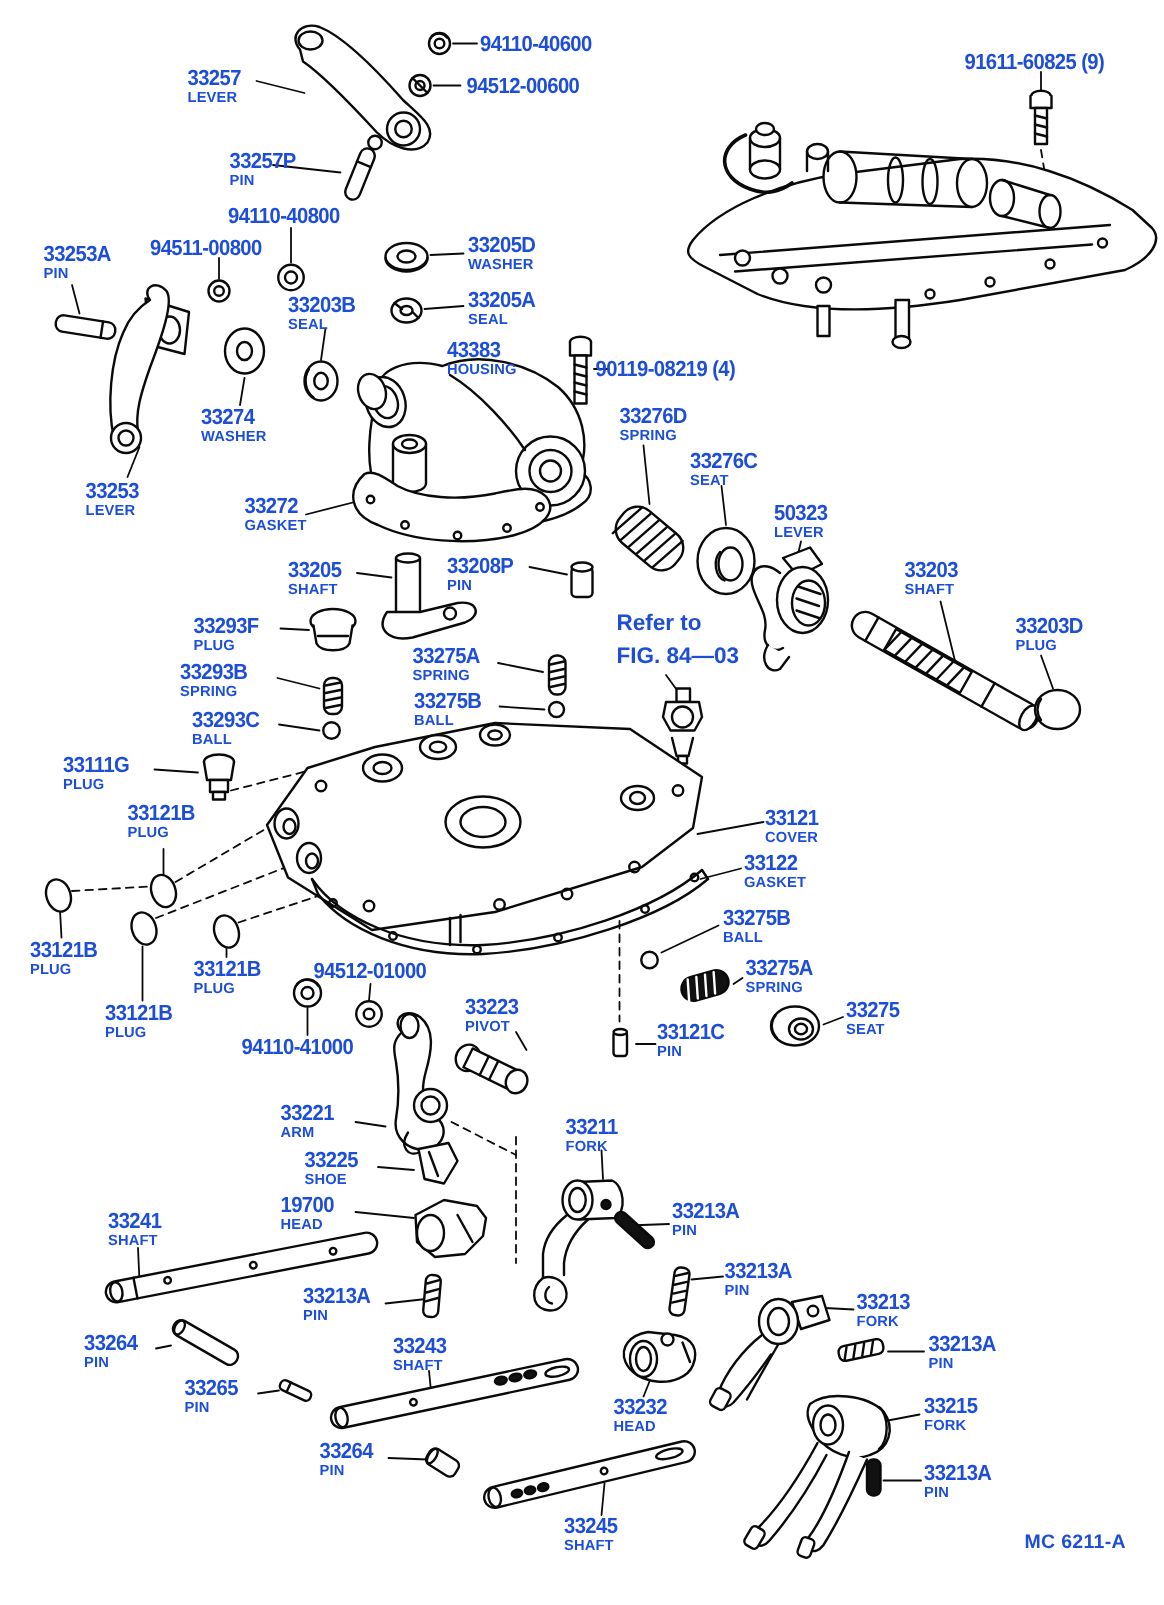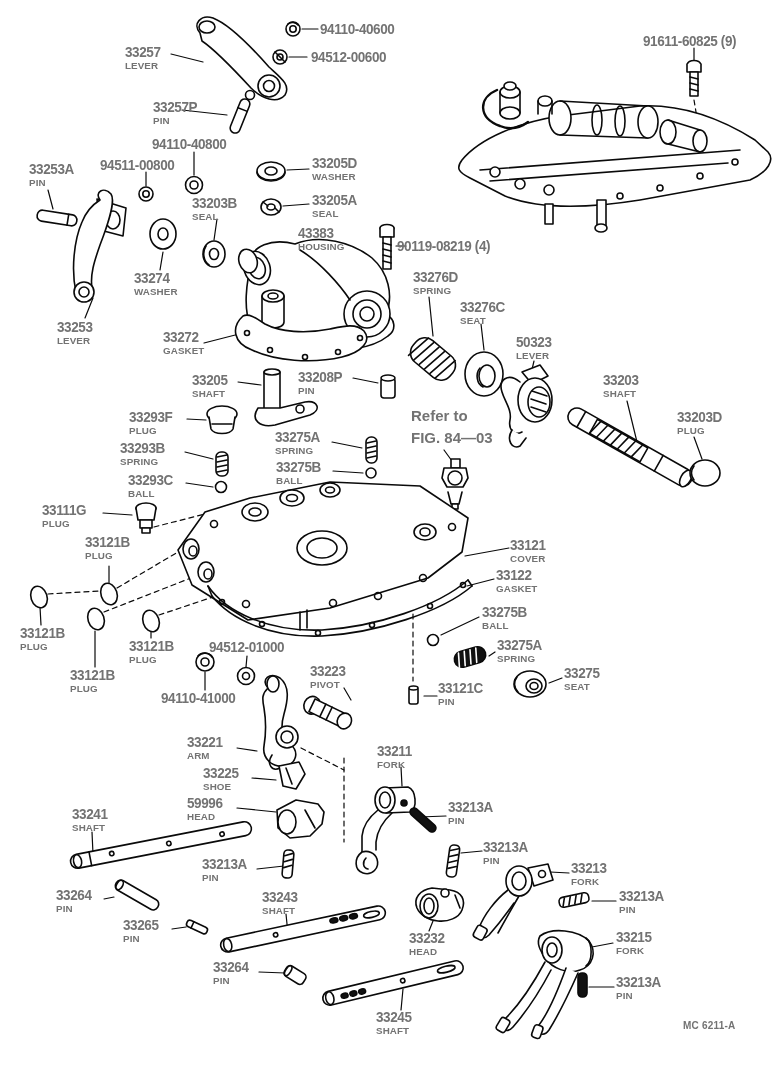--- a/index.html
+++ b/index.html
@@ -1,25 +1,25 @@
 <!DOCTYPE html>
 <html><head>
 <meta charset="utf-8">
 <style>
   html,body{margin:0;padding:0;background:#fff;}
   #canvas{position:relative;width:776px;height:1070px;background:#ffffff;overflow:hidden;
-          font-family:"Liberation Sans",sans-serif;color:#737373;}
+          font-family:"Liberation Sans",sans-serif;color:#1d4ed8;}
   #art{position:absolute;left:0;top:0;}
   .lbl{position:absolute;white-space:nowrap;z-index:5;}
   .lbl .num{display:block;font-weight:700;font-size:13.5px;line-height:1.0;letter-spacing:-0.4px;
             transform:scaleY(1.08);transform-origin:left top;}
   .lbl .sub{display:block;font-weight:700;font-size:9.8px;line-height:1.15;letter-spacing:0.1px;margin-top:1px;}
   .note{position:absolute;font-weight:700;font-size:15px;line-height:1.0;z-index:5;}
   .note .l2{display:block;margin-top:7px;}
-  .footer{position:absolute;font-weight:700;font-size:10px;letter-spacing:0.2px;z-index:5;}
+  .footer{position:absolute;font-weight:700;font-size:13px;letter-spacing:0.2px;z-index:5;}
 </style>
 </head>
 <body>
 
 <div id="canvas">
 
 <svg id="art" width="776" height="1070" viewBox="0 0 776 1070" fill="none" stroke="#0a0a0a" stroke-width="1.6" stroke-linecap="round" stroke-linejoin="round">
 
   <g stroke-width="1.2">
     <line x1="318" y1="29" x2="302" y2="29"></line>
@@ -685,21 +685,21 @@
     </div>
 <div class="lbl" style="left:187px;top:735px">
       <span class="num">33221</span>
       <span class="sub">ARM</span>
     </div>
 <div class="lbl" style="left:203px;top:766px">
       <span class="num">33225</span>
       <span class="sub">SHOE</span>
     </div>
 <div class="lbl" style="left:187px;top:796px">
-      <span class="num">59996</span>
+      <span class="num">19700</span>
       <span class="sub">HEAD</span>
     </div>
 <div class="lbl" style="left:377px;top:744px">
       <span class="num">33211</span>
       <span class="sub">FORK</span>
     </div>
 <div class="lbl" style="left:72px;top:807px">
       <span class="num">33241</span>
       <span class="sub">SHAFT</span>
     </div>

